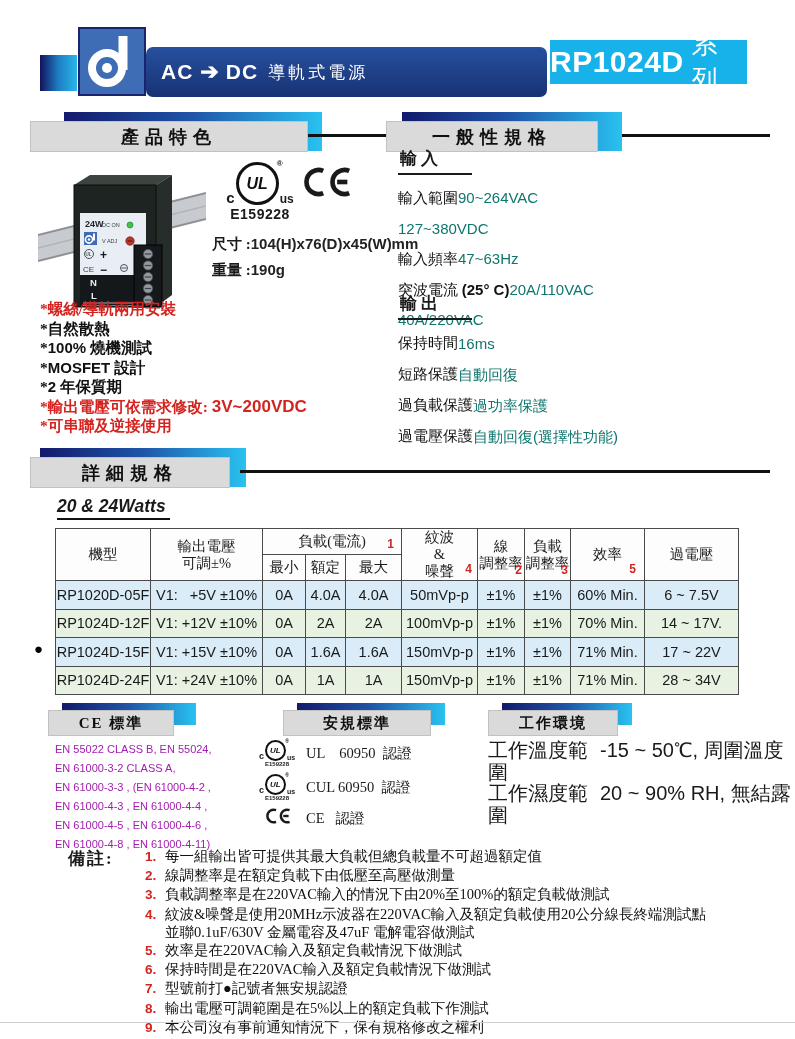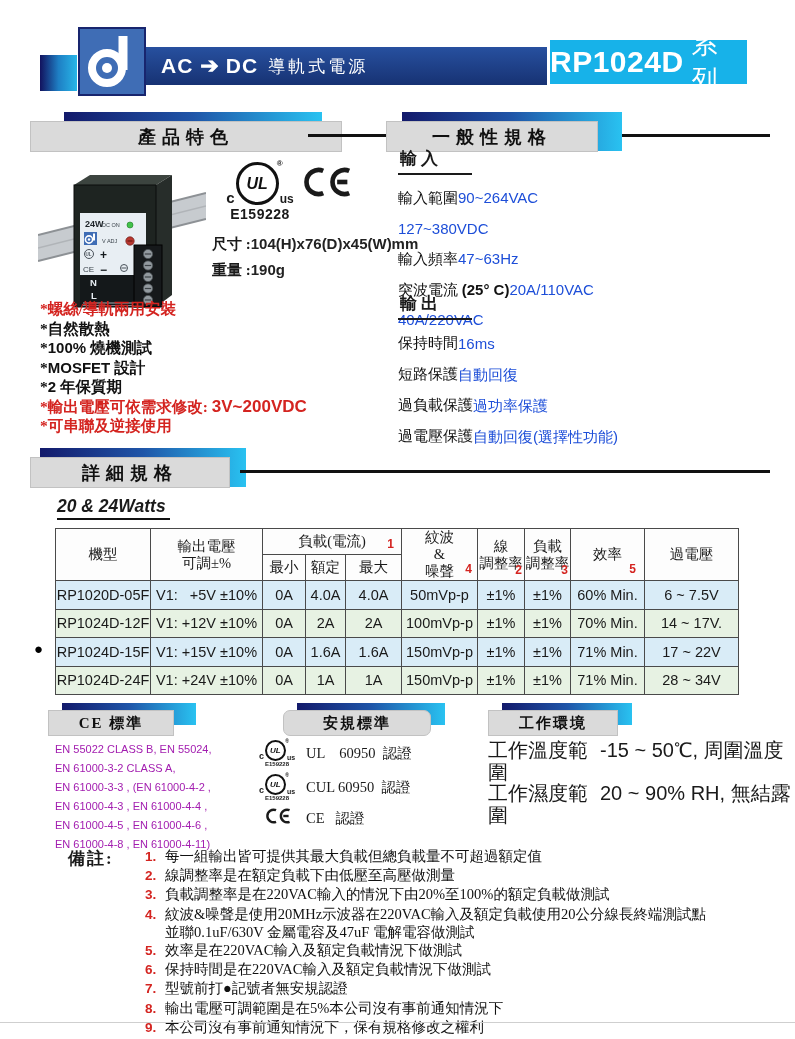--- a/index.html
+++ b/index.html
@@ -5,23 +5,23 @@
   html,body{margin:0;padding:0;background:#f3f3f3;}
   #page{position:relative;width:795px;height:1039px;background:#ffffff;margin:0 auto;
         font-family:"Liberation Sans",sans-serif;color:#1a1a1a;overflow:hidden;}
   .abs{position:absolute;}
 
   
   .hdr-chip{left:40px;top:55px;width:37px;height:36px;
             background:linear-gradient(90deg,#12125e,#1e7fc4,#28b6e8);}
   .logo-tile{left:78px;top:27px;width:68px;height:69px;background:#3f6db5;
              border:2px solid #18256e;box-sizing:border-box;}
-  .hdr-bar{left:146px;top:47px;width:401px;height:38px;
+  .hdr-bar{left:146px;top:47px;width:401px;height:50px;
            background:linear-gradient(180deg,#27509f,#173273);
-           display:flex;align-items:center;padding-left:15px;box-sizing:border-box;color:#fff;}
+           display:flex;align-items:center;padding-left:15px;box-sizing:border-box;color:#fff;border-radius:7px;}
   .hdr-ac,.hdr-dc{font-weight:bold;font-size:21px;letter-spacing:1px;}
   .hdr-arrow{font-weight:bold;font-size:22px;margin:0 7px;line-height:1;}
   .hdr-sub{font-family:"Liberation Serif",serif;font-size:17px;letter-spacing:3px;margin-left:10px;}
   .series-box{left:550px;top:40px;width:197px;height:44px;background:#17b2e9;color:#fff;
               display:flex;align-items:center;justify-content:center;}
   .series-model{font-weight:bold;font-size:30px;letter-spacing:0.5px;}
   .series-suffix{font-family:"Liberation Serif",serif;font-size:26px;margin-left:8px;letter-spacing:2px;}
 
   
   .sec-bar{background:linear-gradient(90deg,#131a6b,#1f55a8,#29c2f1);}
@@ -60,21 +60,21 @@
   .ul-small .ul-num{font-size:6px;letter-spacing:0;margin-top:0;}
   .ul-small .ul-reg{top:-4px;right:-5px;font-size:5px;}
 
   
   .spec-head{font-family:"Liberation Serif",serif;font-weight:bold;font-size:17px;letter-spacing:4px;
              border-bottom:2.5px solid #1a1a1a;display:inline-block;padding:0 30px 3px 2px;}
   .spec-rows{line-height:18.5px;font-size:15px;width:348px;}
   .spec-row{display:flex;justify-content:flex-start;margin-top:12px;}
   .spec-label{font-family:"Liberation Serif",serif;color:#111;}
   .spec-label b{font-family:"Liberation Sans",sans-serif;}
-  .spec-value{color:#1d4ed8;text-align:right;font-family:"Liberation Sans",sans-serif;}
+  .spec-value{color:#0f766e;text-align:right;font-family:"Liberation Sans",sans-serif;}
 
   
   .watts{left:57px;top:496px;font-weight:bold;font-style:italic;font-size:17.5px;
          border-bottom:2.5px solid #111;display:inline-block;padding:0 4px 1px 0;}
   table.spec{border-collapse:collapse;table-layout:fixed;}
   table.spec td,table.spec th{border:1px solid #4a4a4a;text-align:center;position:relative;
         font-weight:normal;padding:0;overflow:hidden;}
   table.spec th{background:#fdfdfd;font-family:"Liberation Serif",serif;font-size:14.5px;
         white-space:pre-line;line-height:17px;}
   table.spec td{font-size:14.5px;height:27.5px;}
@@ -123,21 +123,21 @@
     <span class="hdr-arrow">➔</span>
     <span class="hdr-dc">DC</span>
     <span class="hdr-sub">導軌式電源</span>
   </div>
   <div class="abs series-box">
     <span class="series-model">RP1024D</span>
     <span class="series-suffix">系列</span>
   </div>
 
   <div class="abs sec-bar" style="left:64px;top:112px;width:258px;height:39px;"></div>
-  <div class="abs sec-box sec-title-lg" style="left:30px;top:121px;width:312px;height:31px;">產品特色</div>
+  <div class="abs sec-box sec-title-lg" style="left:30px;top:121px;width:278px;height:31px;">產品特色</div>
   <div class="abs sec-rule" style="left:308px;top:134px;width:462px;"></div>
 
   <div class="abs" style="left:38px;top:155px;">
     <svg width="168" height="155" viewBox="0 0 168 155">
 
       <polygon points="0,80 168,38 168,64 0,106" fill="#c7cbcf"></polygon>
       <line x1="0" y1="80" x2="168" y2="38" stroke="#8d9195" stroke-width="2"></line>
       <line x1="0" y1="93" x2="168" y2="51" stroke="#b0b4b8" stroke-width="1.5"></line>
       <line x1="0" y1="106" x2="168" y2="64" stroke="#8d9195" stroke-width="2"></line>
 
@@ -376,21 +376,21 @@
   <div class="abs ce-lines">
     <div>EN 55022 CLASS B, EN 55024,</div>
     <div>EN 61000-3-2  CLASS A,</div>
     <div>EN 61000-3-3 , (EN 61000-4-2 ,</div>
     <div>EN 61000-4-3 , EN 61000-4-4 ,</div>
     <div>EN 61000-4-5 , EN 61000-4-6 ,</div>
     <div>EN 61000-4-8 , EN 61000-4-11)</div>
   </div>
 
   <div class="abs sec-bar" style="left:297px;top:703px;width:148px;height:22px;"></div>
-  <div class="abs sec-box sec-title-sm" style="left:283px;top:710px;width:148px;height:26px;border-radius:7px;">安規標準</div>
+  <div class="abs sec-box sec-title-sm" style="left:283px;top:710px;width:148px;height:26px;">安規標準</div>
   <div class="abs safety-items">
     <div class="safety-item">
       <div class="ul-small">
         <div class="ul-row">
             <span class="ul-c">c</span>
             <span class="ul-circle">
               <span>UL</span>
               <span class="ul-reg">®</span>
             </span>
             <span class="ul-us">us</span>
@@ -464,21 +464,21 @@
     <div class="note">
         <span class="note-num">6.</span>
         <span class="note-text">保持時間是在220VAC輸入及額定負載情況下做測試</span>
       </div>
     <div class="note">
         <span class="note-num">7.</span>
         <span class="note-text">型號前打●記號者無安規認證</span>
       </div>
     <div class="note">
         <span class="note-num">8.</span>
-        <span class="note-text">輸出電壓可調範圍是在5%本公司沒有事前通知情況下</span>
+        <span class="note-text">輸出電壓可調範圍是在5%以上的額定負載下作測試</span>
       </div>
     <div class="note">
         <span class="note-num">9.</span>
         <span class="note-text">本公司沒有事前通知情況下，保有規格修改之權利</span>
       </div>
   </div>
 
   <div class="abs bottom-rule"></div>
 </div>
 

